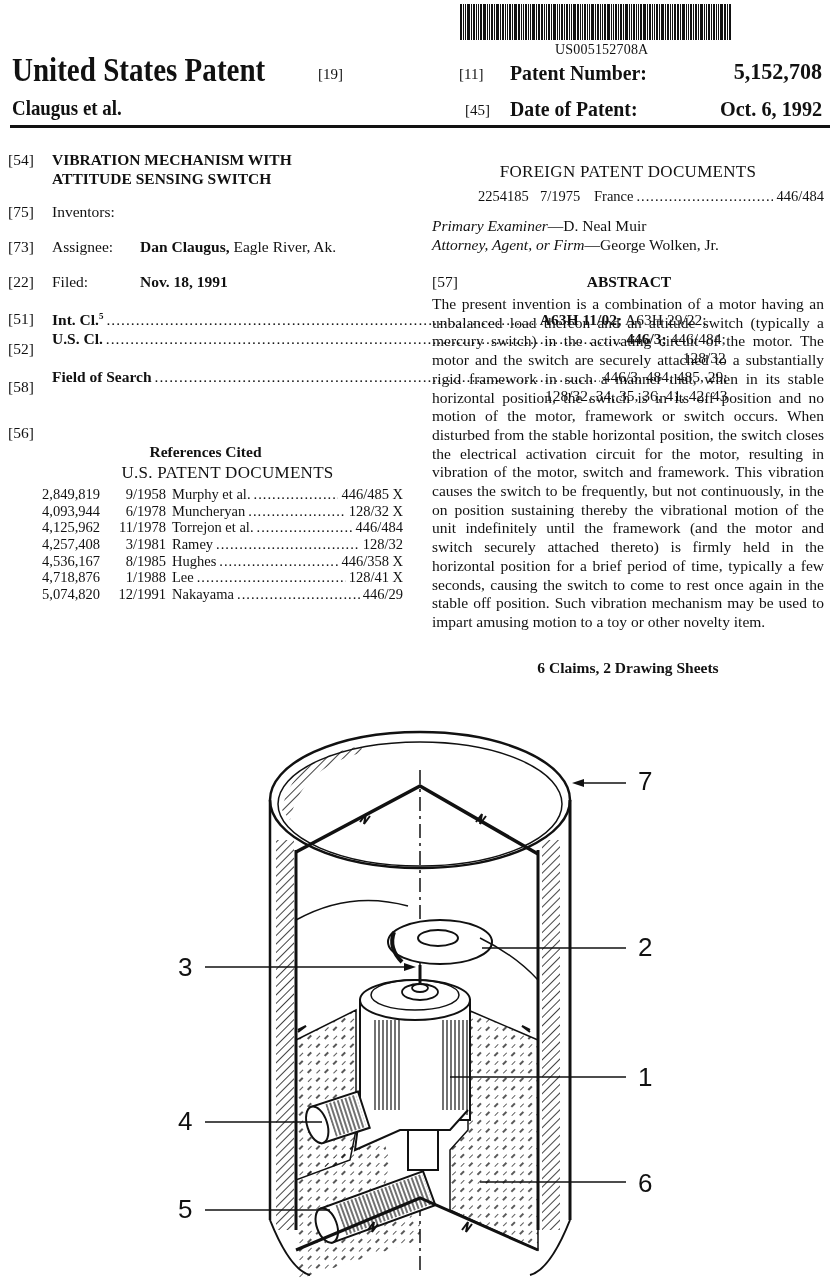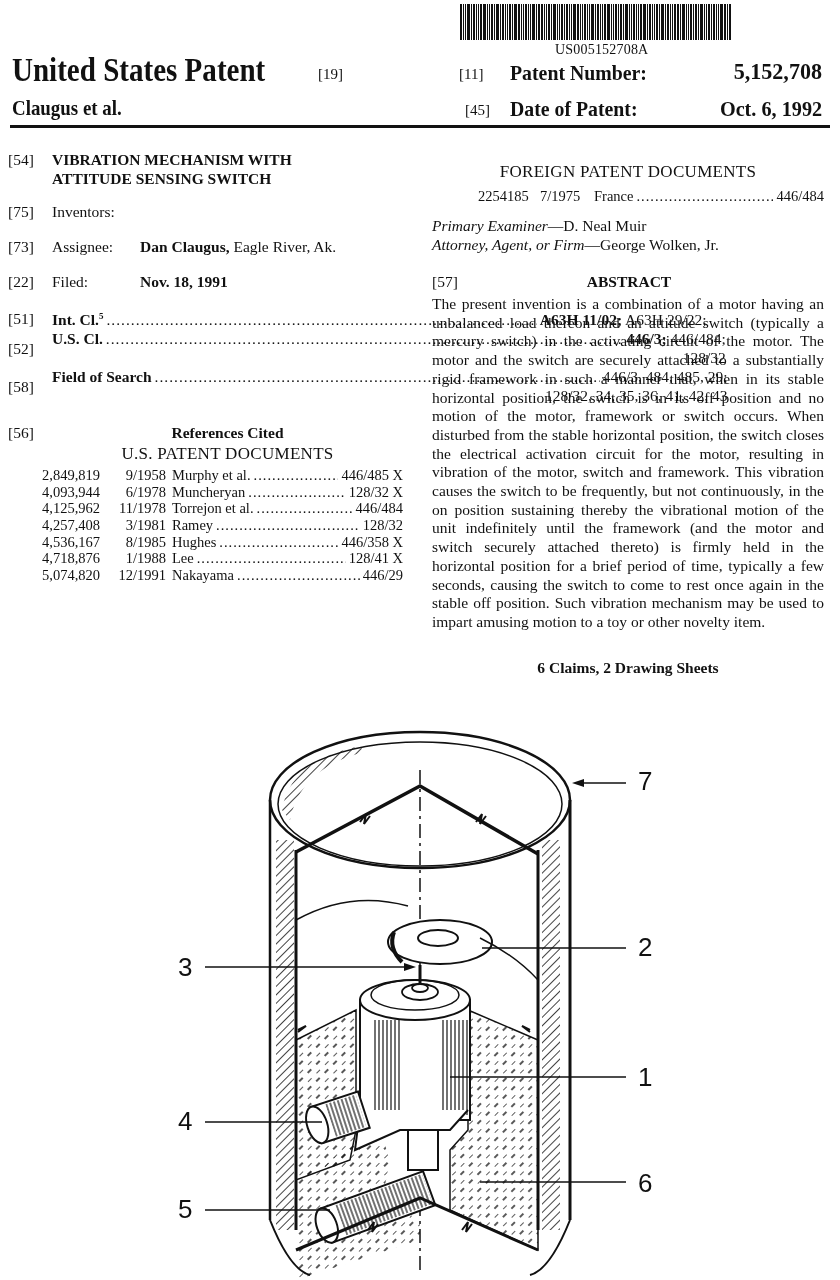--- a/index.html
+++ b/index.html
@@ -28,21 +28,21 @@
     .field .val { flex: 1; }
     .title-text { font-weight: bold; }
     .b { font-weight: bold; }
     .cls-row { display: flex; align-items: center; }
     .cls-row .code { width: 44px; flex: none; }
     .cls-body { flex: 1; }
     .dotline { display: flex; align-items: baseline; }
     .dotline .dots { flex: 1; overflow: hidden; white-space: nowrap; margin: 0 3px; letter-spacing: 1px; }
     .dotline .dots::after { content: "........................................................................................................................"; }
     .rightline { text-align: right; }
-    .refs-head { display: flex; margin-top: 12px; }
+    .refs-head { display: flex; margin-top: 12px; flex-direction: column; }
     .refs-head .code { width: 44px; }
     .refs-title { flex: 1; text-align: center; font-weight: bold; }
     .refs-sub { text-align: center; font-size: 17px; margin-top: 2px; letter-spacing: 0.3px; margin-left: 44px; }
     .ref-table { margin-left: 34px; margin-top: 4px; font-size: 14.5px; line-height: 16.6px; }
     .ref-row { display: flex; align-items: baseline; }
     .ref-num { width: 66px; }
     .ref-date { width: 58px; text-align: right; margin-right: 6px; }
     .ref-name { white-space: nowrap; }
     .ref-dots { flex: 1; overflow: hidden; white-space: nowrap; margin: 0 3px; letter-spacing: 1px; }
     .ref-dots::after { content: "......................................................................................................"; }

